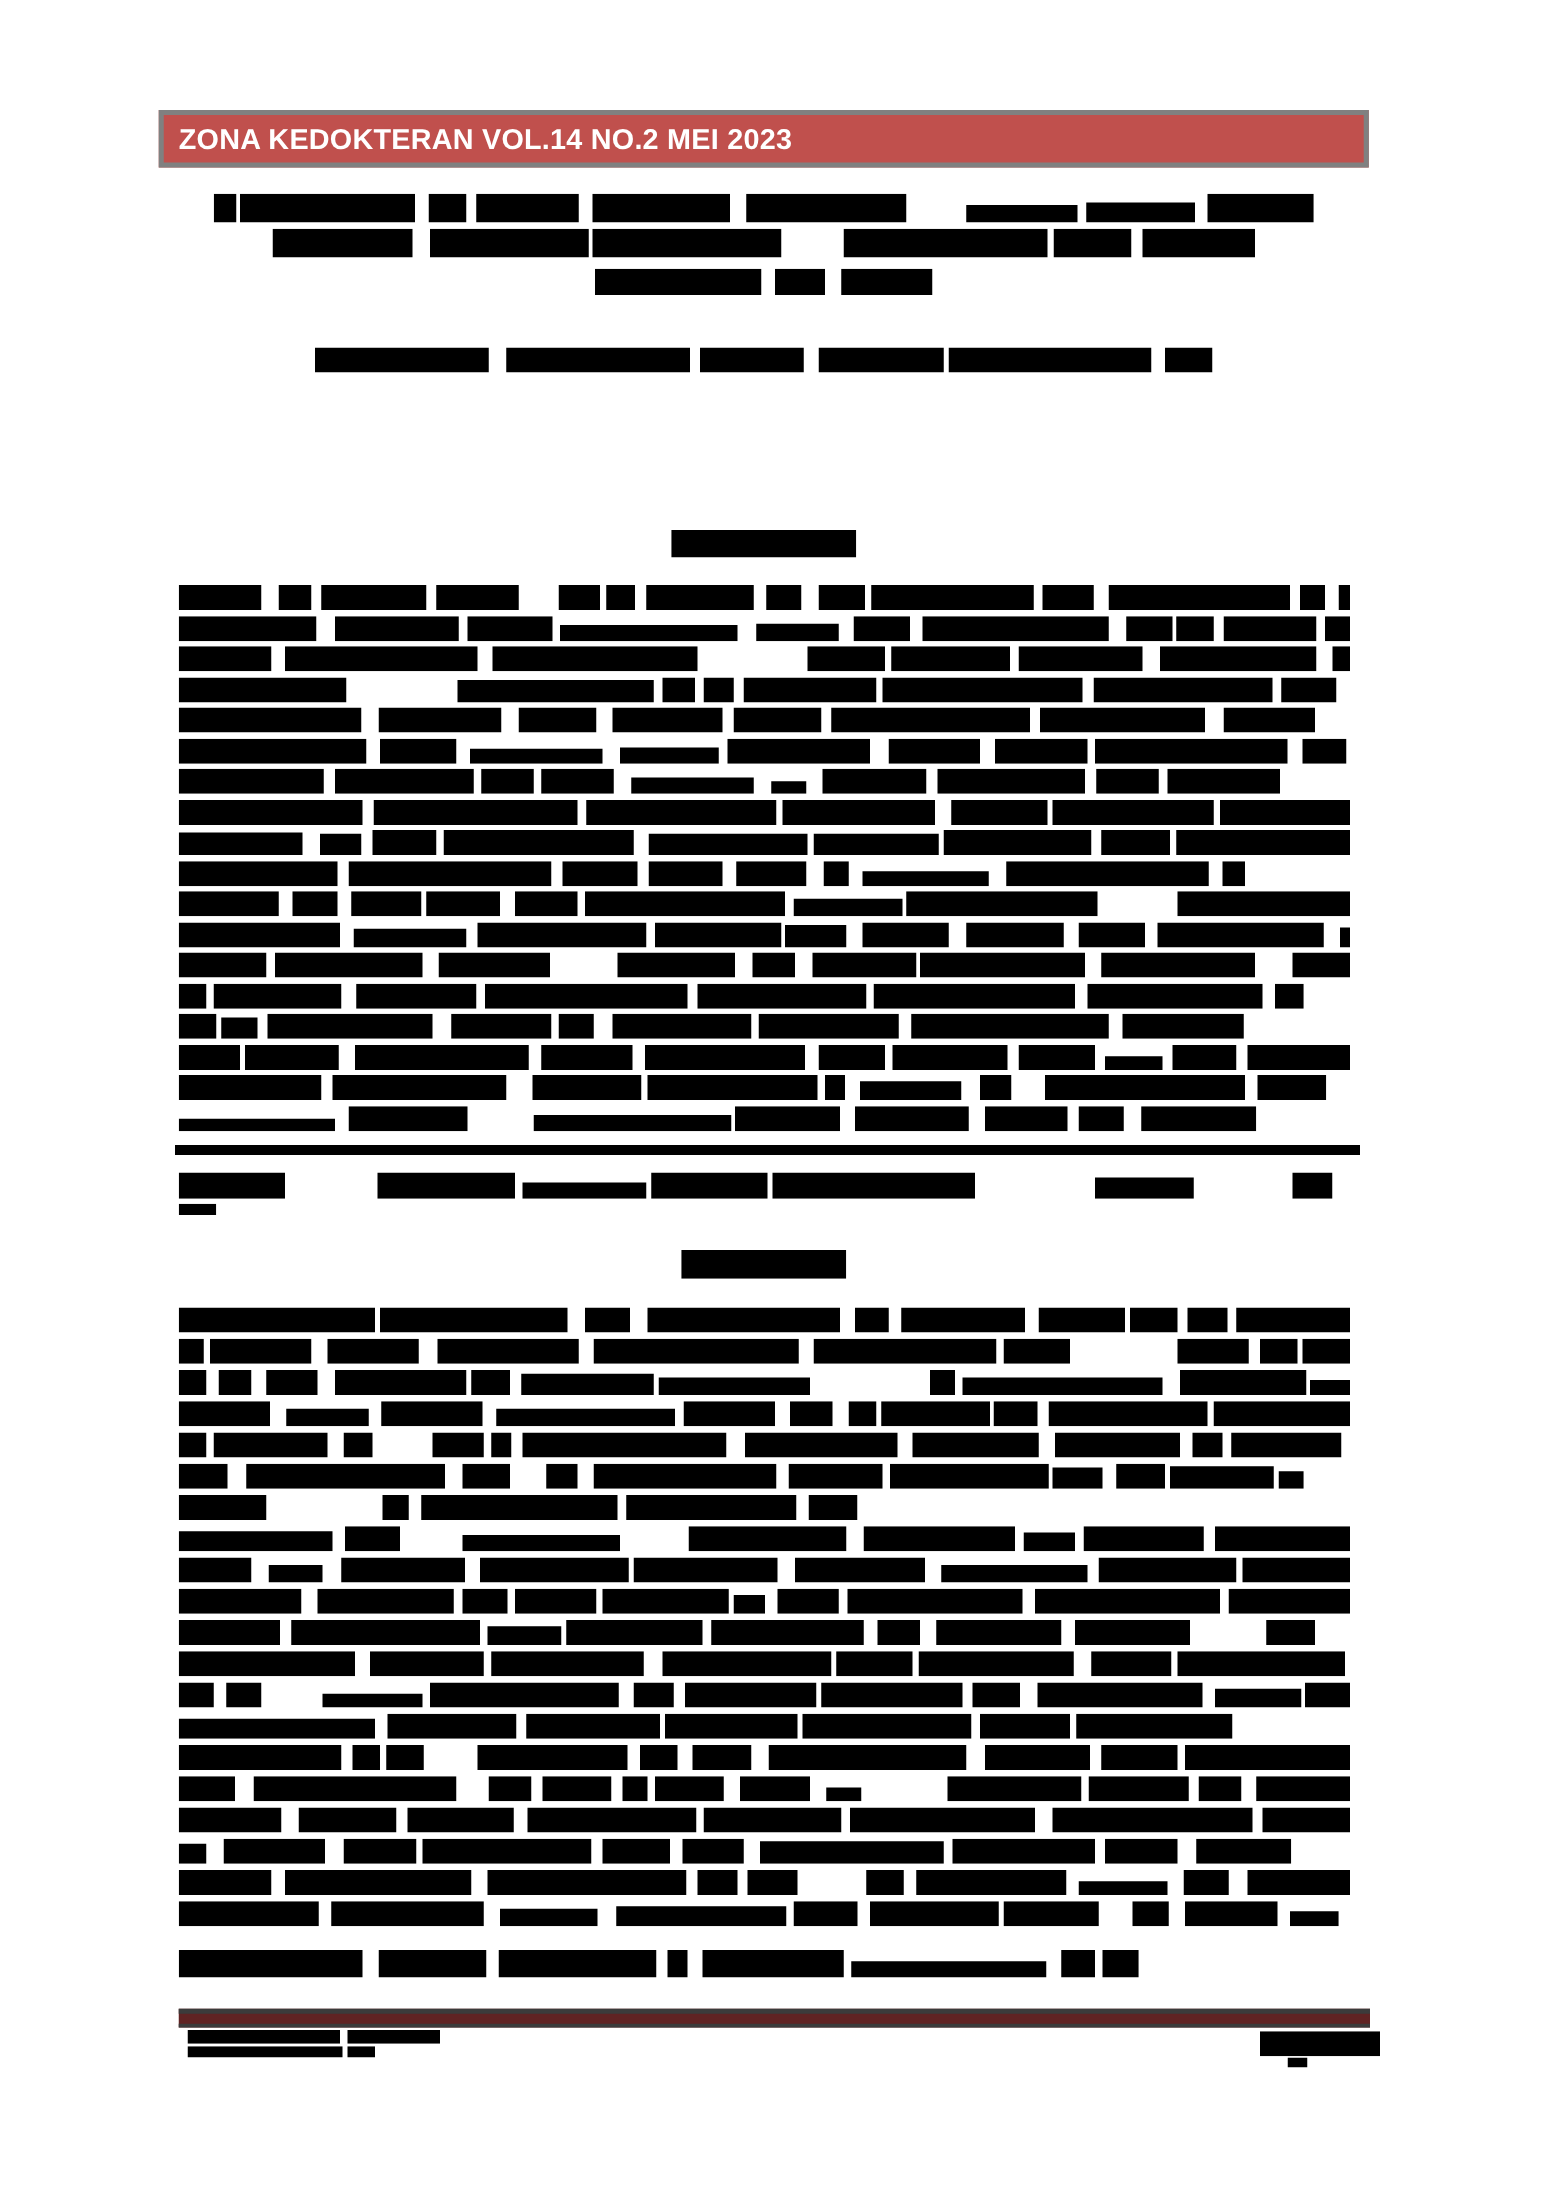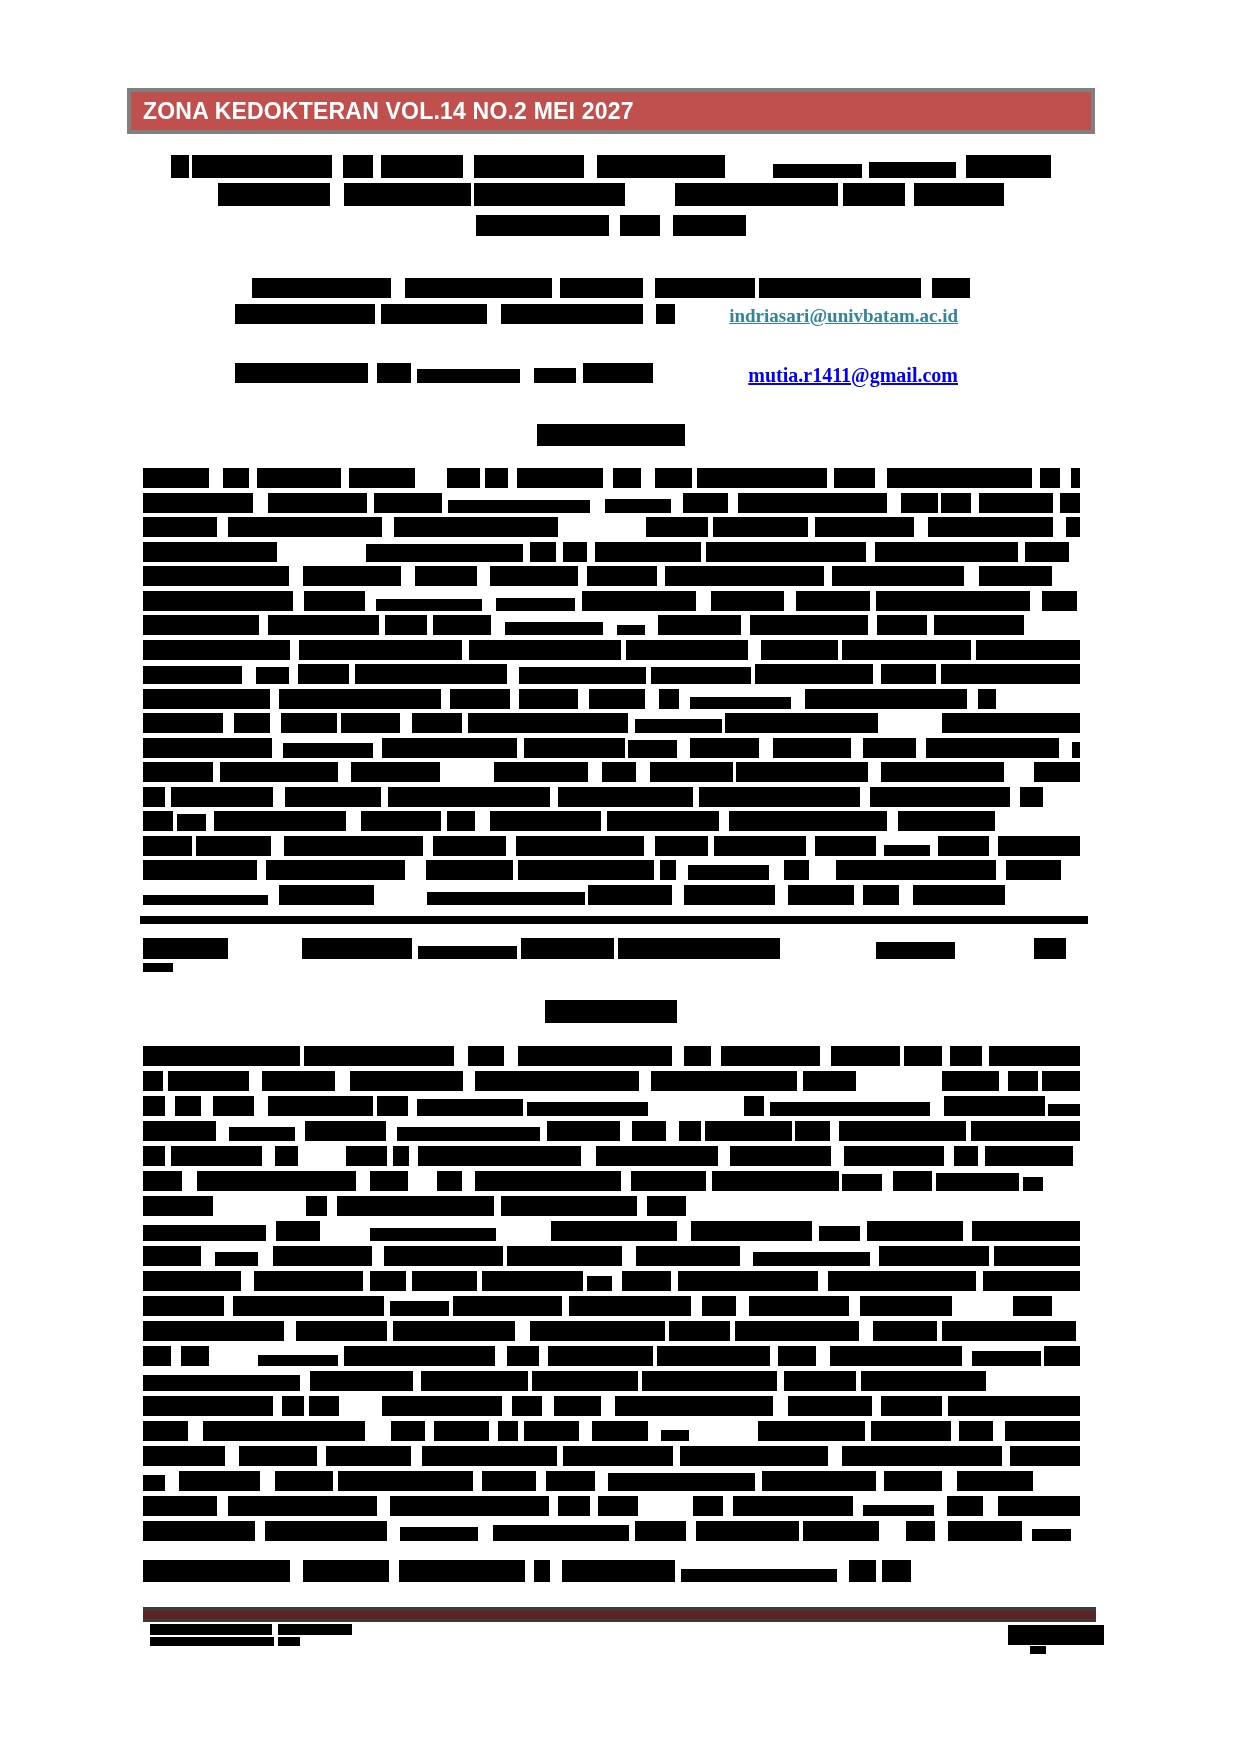--- a/index.html
+++ b/index.html
@@ -36,21 +36,21 @@
                border-top:4px solid #3b3b3b;border-bottom:3px solid #3b3b3b;}
   .footer-left{position:absolute;left:150px;top:1624px;width:360px;}
   .footer-right{position:absolute;left:1008px;top:1625px;width:120px;}
 </style>
 </head>
 <body>
 
 <div class="page">
 
   <div class="banner">
-    <span class="banner-title">ZONA KEDOKTERAN VOL.14 NO.2 MEI 2027</span>
+    <span class="banner-title">ZONA KEDOKTERAN VOL.14 NO.2 MEI 2023</span>
   </div>
 
   <div class="title-block">
       <div class="r-line" style="width: 880px; height: 23px; margin-bottom: 5px; margin-left: auto; margin-right: auto;">
         <i style="left: 0px; width: 18px; height: 23px;"></i>
         <i style="left: 21px; width: 140px; height: 23px;"></i>
         <i style="left: 172px; width: 30px; height: 23px;"></i>
         <i style="left: 210px; width: 82px; height: 23px;"></i>
         <i style="left: 303px; width: 110px; height: 23px;"></i>
         <i style="left: 426px; width: 128px; height: 23px;"></i>
@@ -77,45 +77,22 @@
       <div class="r-line" style="width: 718px; height: 20px; margin-bottom: 5px; margin-left: auto; margin-right: auto;">
         <i style="left: 0px; width: 139px; height: 20px;"></i>
         <i style="left: 153px; width: 147px; height: 20px;"></i>
         <i style="left: 308px; width: 83px; height: 20px;"></i>
         <i style="left: 403px; width: 100px; height: 20px;"></i>
         <i style="left: 507px; width: 162px; height: 20px;"></i>
         <i style="left: 680px; width: 38px; height: 20px;"></i>
       </div>
     </div>
 
-  <div class="affil-row row-a">
-    <span class="r-line-holder">
-        <div class="r-line" style="width: 440px; height: 20px; margin-bottom: 5px;">
-          <i style="left: 0px; width: 140px; height: 20px;"></i>
-          <i style="left: 146px; width: 106px; height: 20px;"></i>
-          <i style="left: 266px; width: 142px; height: 20px;"></i>
-          <i style="left: 421px; width: 19px; height: 20px;"></i>
-        </div>
-      </span>
-    <a class="email teal">indriasari@univbatam.ac.id</a>
-  </div>
-
-
-  <div class="affil-row row-c">
-    <span class="r-line-holder">
-        <div class="r-line" style="width: 418px; height: 20px; margin-bottom: 5px;">
-          <i style="left: 0px; width: 133px; height: 20px;"></i>
-          <i style="left: 142px; width: 34px; height: 20px;"></i>
-          <i style="left: 182px; width: 103px; height: 14px;"></i>
-          <i style="left: 299px; width: 42px; height: 15px;"></i>
-          <i style="left: 348px; width: 70px; height: 20px;"></i>
-        </div>
-      </span>
-    <a class="email blue">mutia.r1411@gmail.com</a>
-  </div>
+
+
 
   <div class="abstrak-h">
       <div class="r-line" style="width: 148px; height: 22px; margin-bottom: 5px; margin-left: auto; margin-right: auto;">
         <i style="left: 0px; width: 148px; height: 22px;"></i>
       </div>
     </div>
 
   <div class="abs-id">
       <div class="r-line" style="width: 937px; height: 20px; margin-bottom: 4.5px;">
         <i style="left: 0px; width: 66px; height: 20px;"></i>

